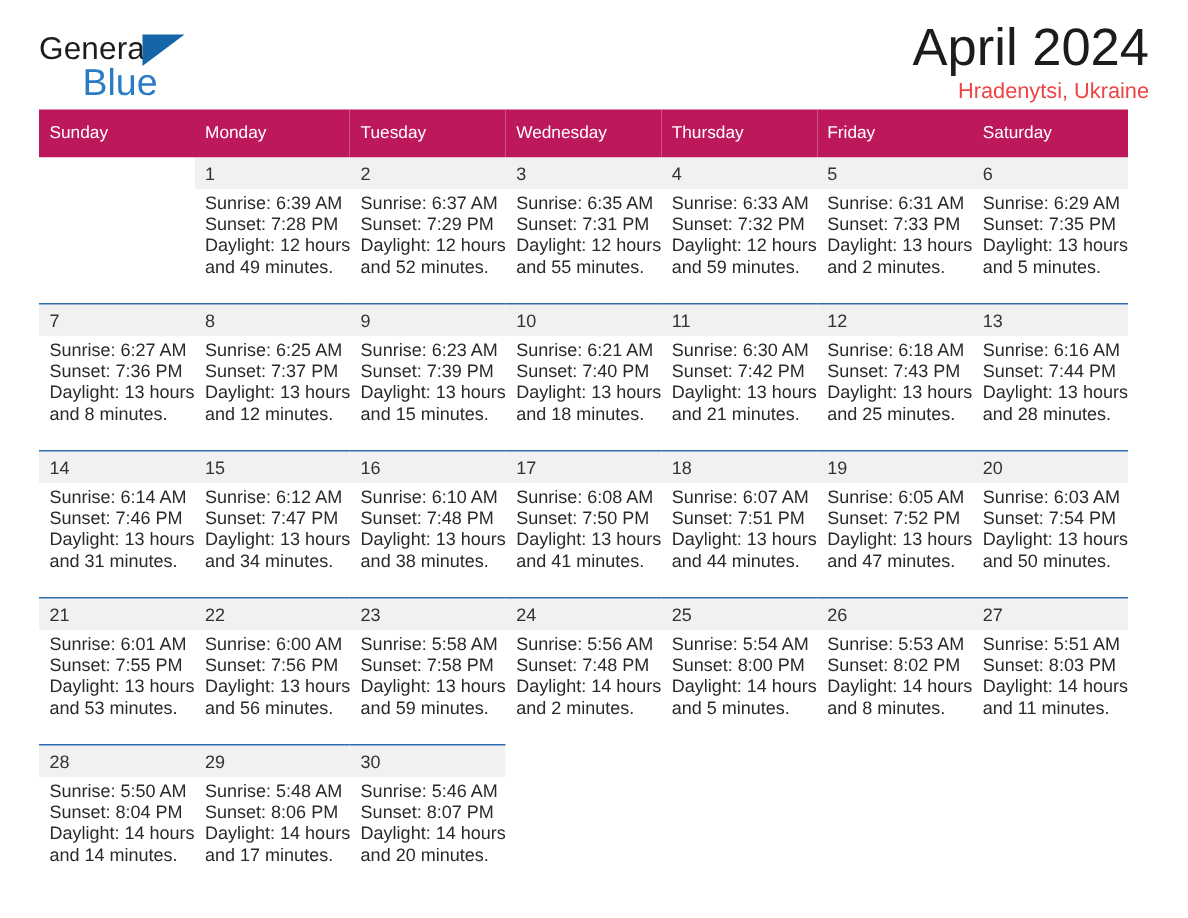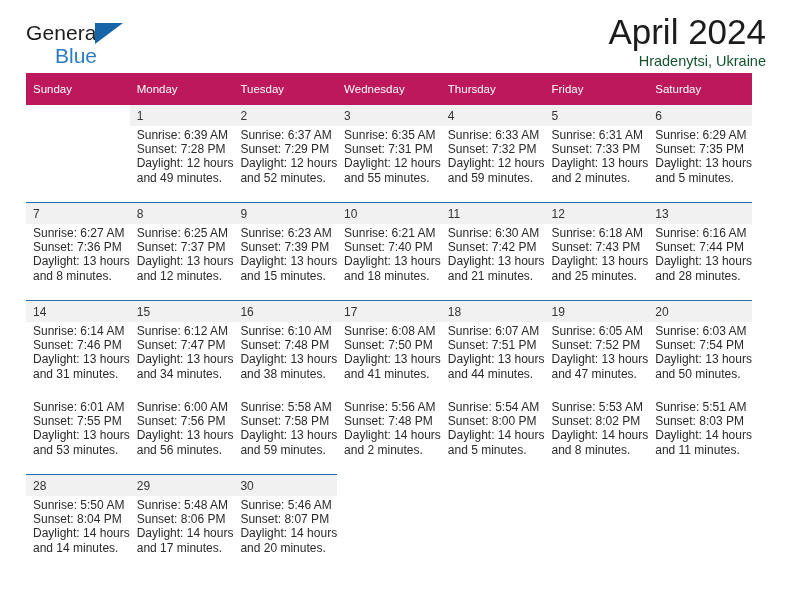--- a/index.html
+++ b/index.html
@@ -37,21 +37,21 @@
     height: 50px;
   }
   .brand-general {
     font-size: 21px;
     color: #1c1c1c;
     letter-spacing: 0.1px;
     line-height: 22px;
     display: block;
   }
   .brand-blue {
-    font-size: 21px;
+    font-size: 25px;
     color: #2b7cc4;
     line-height: 21px;
     display: block;
     margin-left: 29px;
     margin-top: 1px;
   }
   .brand-triangle {
     position: absolute;
     left: 69px;
     top: 1px;
@@ -66,21 +66,21 @@
   }
   .cal-title {
     font-size: 35px;
     color: #1c1c1c;
     line-height: 31px;
     font-weight: normal;
     margin: 0;
   }
   .cal-subtitle {
     font-size: 14.5px;
-    color: #14532d;
+    color: #ef4444;
     line-height: 19px;
     margin: 5px 0 0 0;
     font-weight: normal;
   }
 
   
   .calendar {
     width: 726px;
     border-collapse: collapse;
     table-layout: fixed;
@@ -305,20 +305,29 @@
             <div>Daylight: 13 hours</div>
             <div>and 47 minutes.</div>
           </td>
           <td>
             <div>Sunrise: 6:03 AM</div>
             <div>Sunset: 7:54 PM</div>
             <div>Daylight: 13 hours</div>
             <div>and 50 minutes.</div>
           </td>
         </tr>
+        <tr class="daynum-row">
+          <td>21</td>
+          <td>22</td>
+          <td>23</td>
+          <td>24</td>
+          <td>25</td>
+          <td>26</td>
+          <td>27</td>
+        </tr>
         <tr class="info-row">
           <td>
             <div>Sunrise: 6:01 AM</div>
             <div>Sunset: 7:55 PM</div>
             <div>Daylight: 13 hours</div>
             <div>and 53 minutes.</div>
           </td>
           <td>
             <div>Sunrise: 6:00 AM</div>
             <div>Sunset: 7:56 PM</div>

